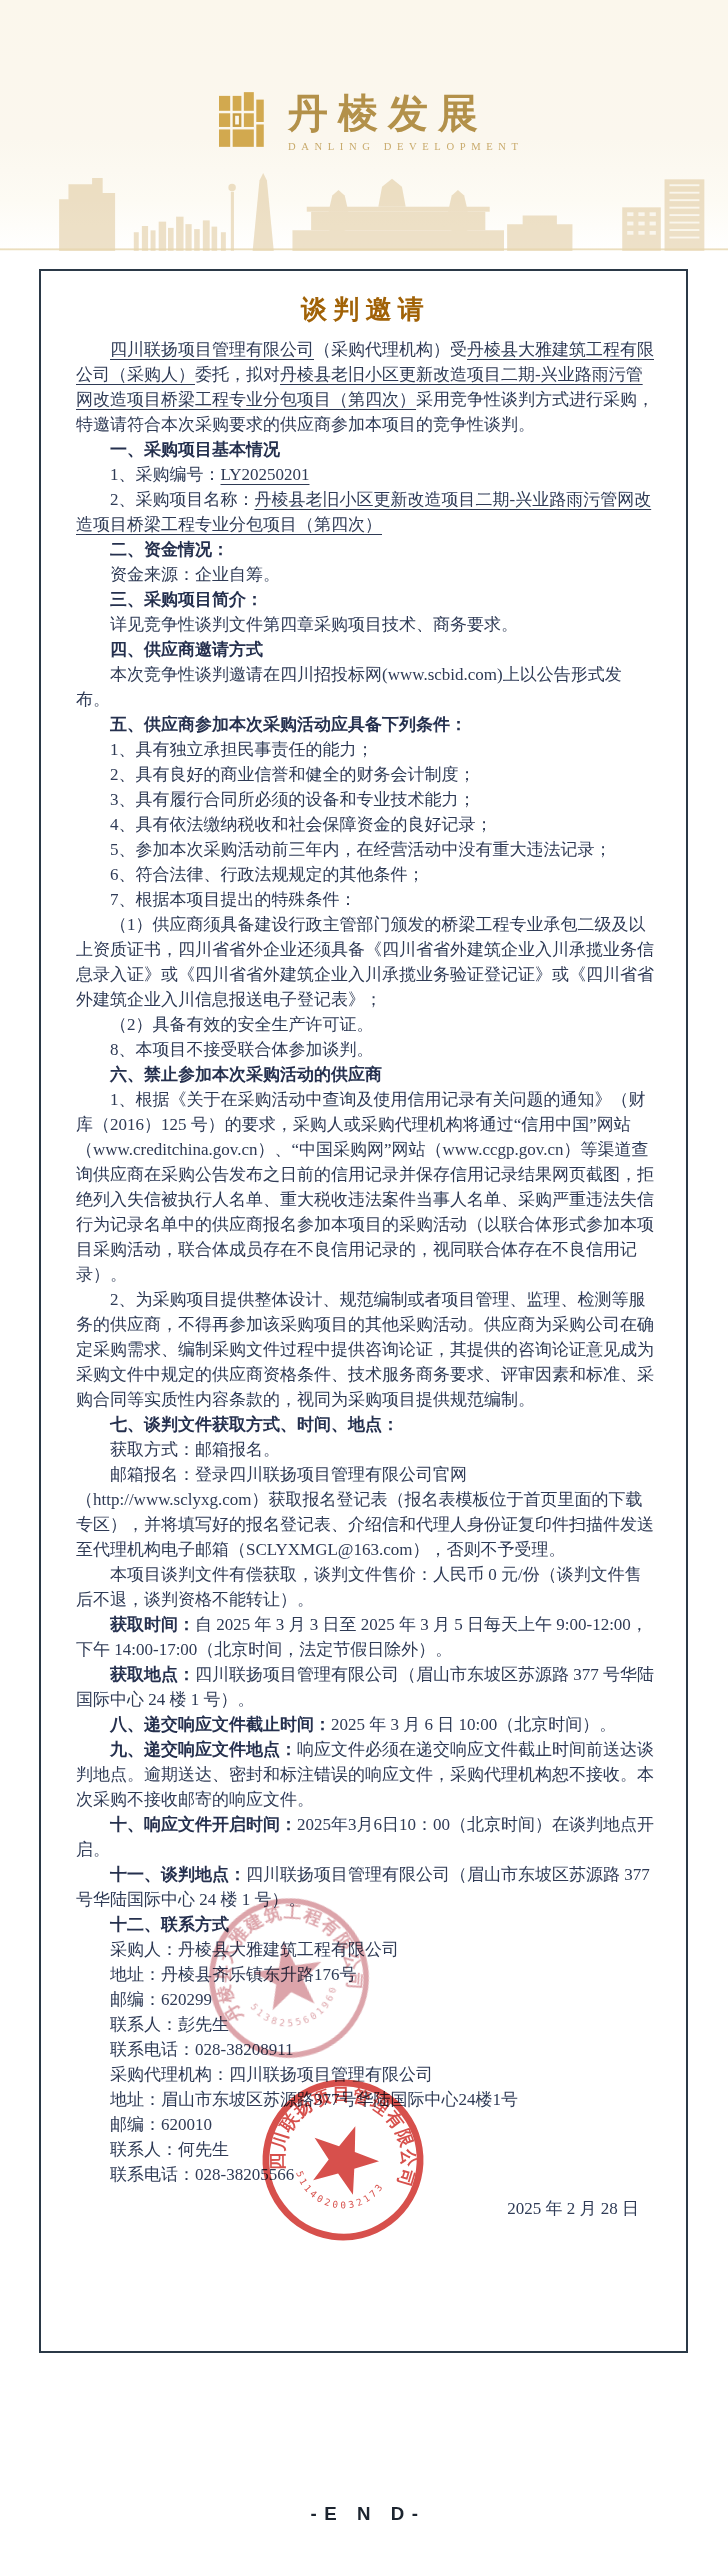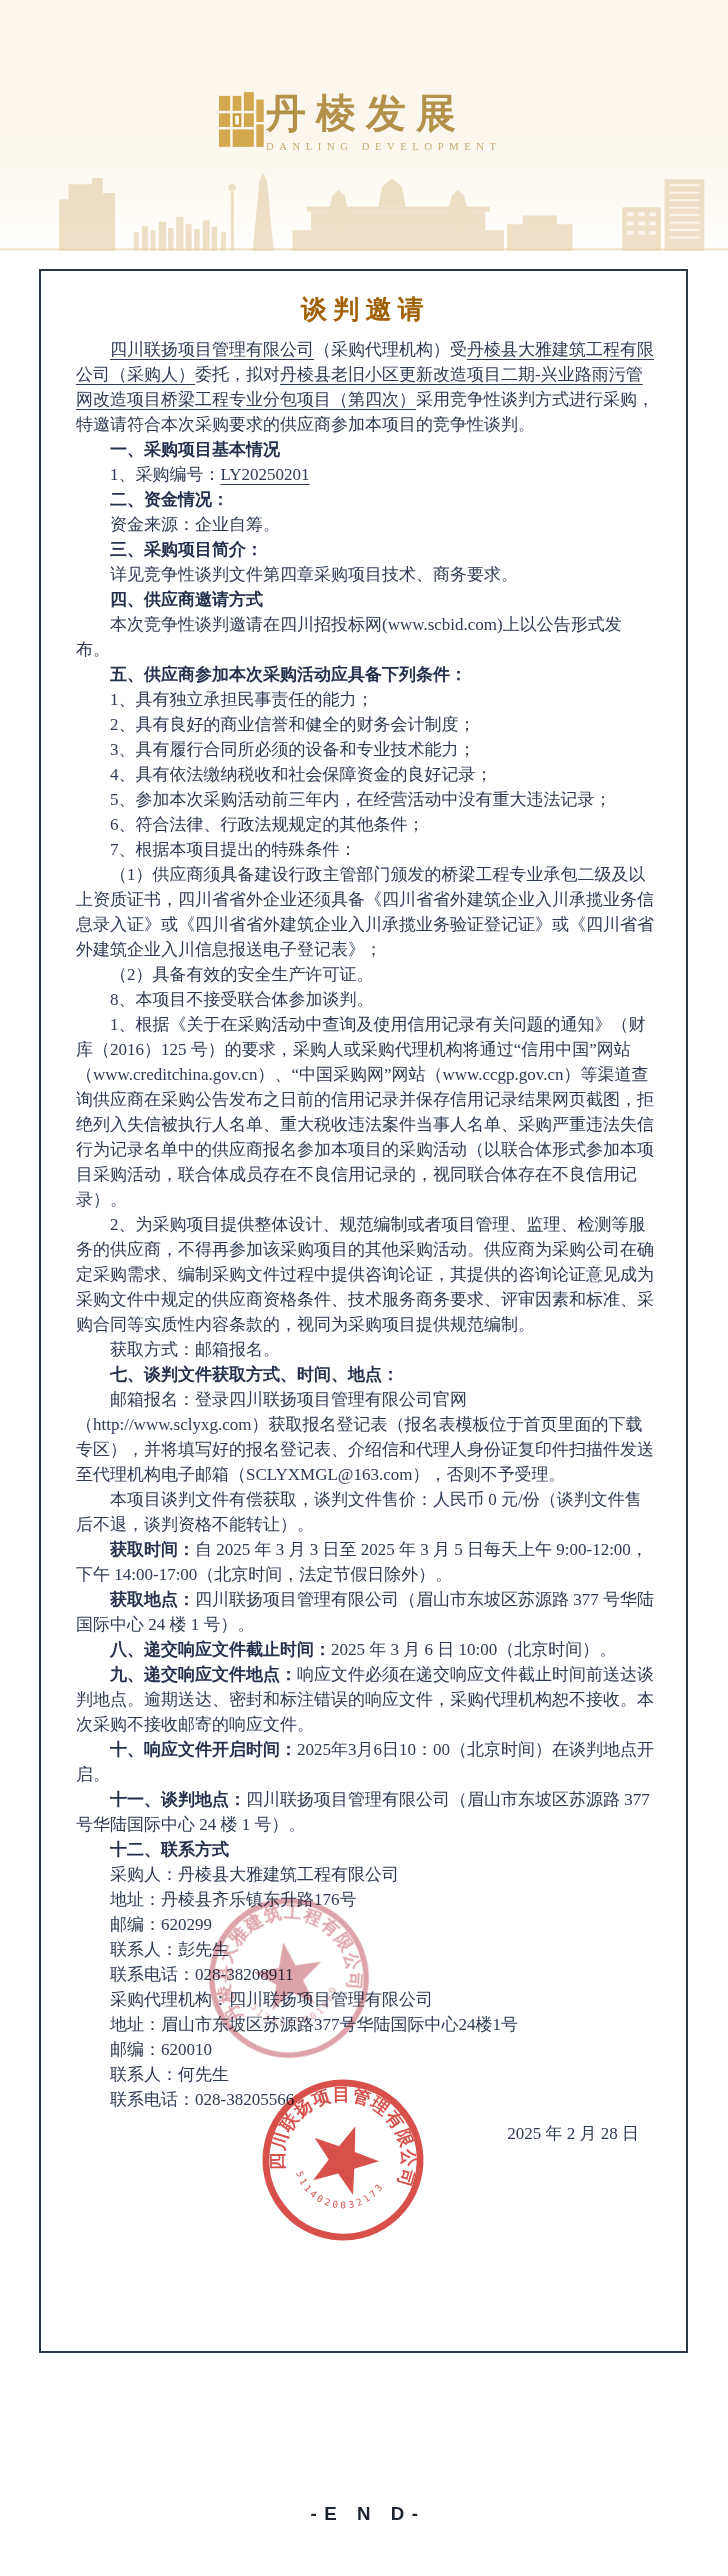--- a/index.html
+++ b/index.html
@@ -1,21 +1,21 @@
 <!DOCTYPE html>
 <html style="font-size:10px"><head>
 <meta charset="utf-8">
 <style>
   html,body{margin:0;padding:0;background:#ffffff;}
   .page{position:relative;width:728px;height:2576px;background:#ffffff;overflow:hidden;
         font-family:"Liberation Serif","DejaVu Serif",serif;}
   
   .letterhead{position:absolute;top:0;left:0;width:728px;height:251px;
               background:linear-gradient(180deg,#fbf7ec 0%,#fbf7ee 55%,#fdfbf4 80%,#ffffff 100%);}
-  .brand{position:absolute;top:92px;left:219px;display:flex;align-items:flex-start;gap:1px;}
+  .brand{position:absolute;top:92px;left:219px;display:flex;align-items:flex-start;gap:23px;}
   .brand-logo{flex:0 0 auto;}
   .brand-text{display:flex;flex-direction:column;}
   .brand-cn{font-size:40px;font-weight:700;color:#b3914a;letter-spacing:10px;line-height:1.1;white-space:nowrap;}
   .brand-en{margin-top:5px;font-size:10.6px;color:#c9ab6d;letter-spacing:5.6px;white-space:nowrap;
             font-family:"Liberation Serif","DejaVu Serif",serif;}
   .skyline{position:absolute;bottom:0;left:0;display:block;}
   
   .doc-frame{position:absolute;left:39px;top:269px;width:649px;height:2084px;box-sizing:border-box;
              background:#ffffff;border:2.5px solid #2b3947;padding:16px 31px 0 35px;overflow:hidden;}
   .doc-title{margin:5px 0 10px 0;text-align:center;font-size:26px;font-weight:700;
@@ -115,41 +115,43 @@
       <rect x="0" y="121" width="1170" height="3" fill="#e6d6ae" opacity="0.8"></rect>
     </svg>
   </header>
 
   <main class="doc-frame">
     <h1 class="doc-title">谈判邀请</h1>
     <div id="doc-body">
         <p class="docline"><span class="u">四川联扬项目管理有限公司</span><span>（采购代理机构）受</span><span class="u">丹棱县大雅建筑工程有限公司（采购人）</span><span>委托，拟对</span><span class="u">丹棱县老旧小区更新改造项目二期-兴业路雨污管网改造项目桥梁工程专业分包项目（第四次）</span><span>采用竞争性谈判方式进行采购，特邀请符合本次采购要求的供应商参加本项目的竞争性谈判。</span></p>
         <p class="docline"><span class="b">一、采购项目基本情况</span></p>
         <p class="docline"><span>1、采购编号：</span><span class="u">LY20250201</span></p>
+        <p class="docline"><span>2、采购项目名称：</span><span class="u">丹棱县老旧小区更新改造项目二期-兴业路雨污管网改造项目桥梁工程专业分包项目（第四次）</span></p>
         <p class="docline"><span class="b">二、资金情况：</span></p>
         <p class="docline"><span>资金来源：企业自筹。</span></p>
         <p class="docline"><span class="b">三、采购项目简介：</span></p>
         <p class="docline"><span>详见竞争性谈判文件第四章采购项目技术、商务要求。</span></p>
         <p class="docline"><span class="b">四、供应商邀请方式</span></p>
         <p class="docline"><span>本次竞争性谈判邀请在四川招投标网(www.scbid.com)上以公告形式发布。</span></p>
         <p class="docline"><span class="b">五、供应商参加本次采购活动应具备下列条件：</span></p>
         <p class="docline"><span>1、具有独立承担民事责任的能力；</span></p>
         <p class="docline"><span>2、具有良好的商业信誉和健全的财务会计制度；</span></p>
         <p class="docline"><span>3、具有履行合同所必须的设备和专业技术能力；</span></p>
         <p class="docline"><span>4、具有依法缴纳税收和社会保障资金的良好记录；</span></p>
         <p class="docline"><span>5、参加本次采购活动前三年内，在经营活动中没有重大违法记录；</span></p>
         <p class="docline"><span>6、符合法律、行政法规规定的其他条件；</span></p>
         <p class="docline"><span>7、根据本项目提出的特殊条件：</span></p>
         <p class="docline"><span>（1）供应商须具备建设行政主管部门颁发的桥梁工程专业承包二级及以上资质证书，四川省省外企业还须具备《四川省省外建筑企业入川承揽业务信息录入证》或《四川省省外建筑企业入川承揽业务验证登记证》或《四川省省外建筑企业入川信息报送电子登记表》；</span></p>
         <p class="docline"><span>（2）具备有效的安全生产许可证。</span></p>
         <p class="docline"><span>8、本项目不接受联合体参加谈判。</span></p>
+        <p class="docline"><span class="b">六、禁止参加本次采购活动的供应商</span></p>
         <p class="docline"><span>1、根据《关于在采购活动中查询及使用信用记录有关问题的通知》（财库（2016）125 号）的要求，采购人或采购代理机构将通过“信用中国”网站（www.creditchina.gov.cn）、“中国采购网”网站（www.ccgp.gov.cn）等渠道查询供应商在采购公告发布之日前的信用记录并保存信用记录结果网页截图，拒绝列入失信被执行人名单、重大税收违法案件当事人名单、采购严重违法失信行为记录名单中的供应商报名参加本项目的采购活动（以联合体形式参加本项目采购活动，联合体成员存在不良信用记录的，视同联合体存在不良信用记录）。</span></p>
         <p class="docline"><span>2、为采购项目提供整体设计、规范编制或者项目管理、监理、检测等服务的供应商，不得再参加该采购项目的其他采购活动。供应商为采购公司在确定采购需求、编制采购文件过程中提供咨询论证，其提供的咨询论证意见成为采购文件中规定的供应商资格条件、技术服务商务要求、评审因素和标准、采购合同等实质性内容条款的，视同为采购项目提供规范编制。</span></p>
+        <p class="docline"><span class="b">七、谈判文件获取方式、时间、地点：</span></p>
         <p class="docline"><span>获取方式：邮箱报名。</span></p>
-        <p class="docline"><span class="b">七、谈判文件获取方式、时间、地点：</span></p>
         <p class="docline"><span>邮箱报名：登录四川联扬项目管理有限公司官网（http://www.sclyxg.com）获取报名登记表（报名表模板位于首页里面的下载专区），并将填写好的报名登记表、介绍信和代理人身份证复印件扫描件发送至代理机构电子邮箱（SCLYXMGL@163.com），否则不予受理。</span></p>
         <p class="docline"><span>本项目谈判文件有偿获取，谈判文件售价：人民币 0 元/份（谈判文件售后不退，谈判资格不能转让）。</span></p>
         <p class="docline"><span class="b">获取时间：</span><span>自 2025 年 3 月 3 日至 2025 年 3 月 5 日每天上午 9:00-12:00，下午 14:00-17:00（北京时间，法定节假日除外）。</span></p>
         <p class="docline"><span class="b">获取地点：</span><span>四川联扬项目管理有限公司（眉山市东坡区苏源路 377 号华陆国际中心 24 楼 1 号）。</span></p>
         <p class="docline"><span class="b">八、递交响应文件截止时间：</span><span>2025 年 3 月 6 日 10:00（北京时间）。</span></p>
         <p class="docline"><span class="b">九、递交响应文件地点：</span><span>响应文件必须在递交响应文件截止时间前送达谈判地点。逾期送达、密封和标注错误的响应文件，采购代理机构恕不接收。本次采购不接收邮寄的响应文件。</span></p>
         <p class="docline"><span class="b">十、响应文件开启时间：</span><span>2025年3月6日10：00（北京时间）在谈判地点开启。</span></p>
         <p class="docline"><span class="b">十一、谈判地点：</span><span>四川联扬项目管理有限公司（眉山市东坡区苏源路 377 号华陆国际中心 24 楼 1 号）。</span></p>
         <p class="docline"><span class="b">十二、联系方式</span></p>
         <p class="docline"><span>采购人：丹棱县大雅建筑工程有限公司</span></p>

